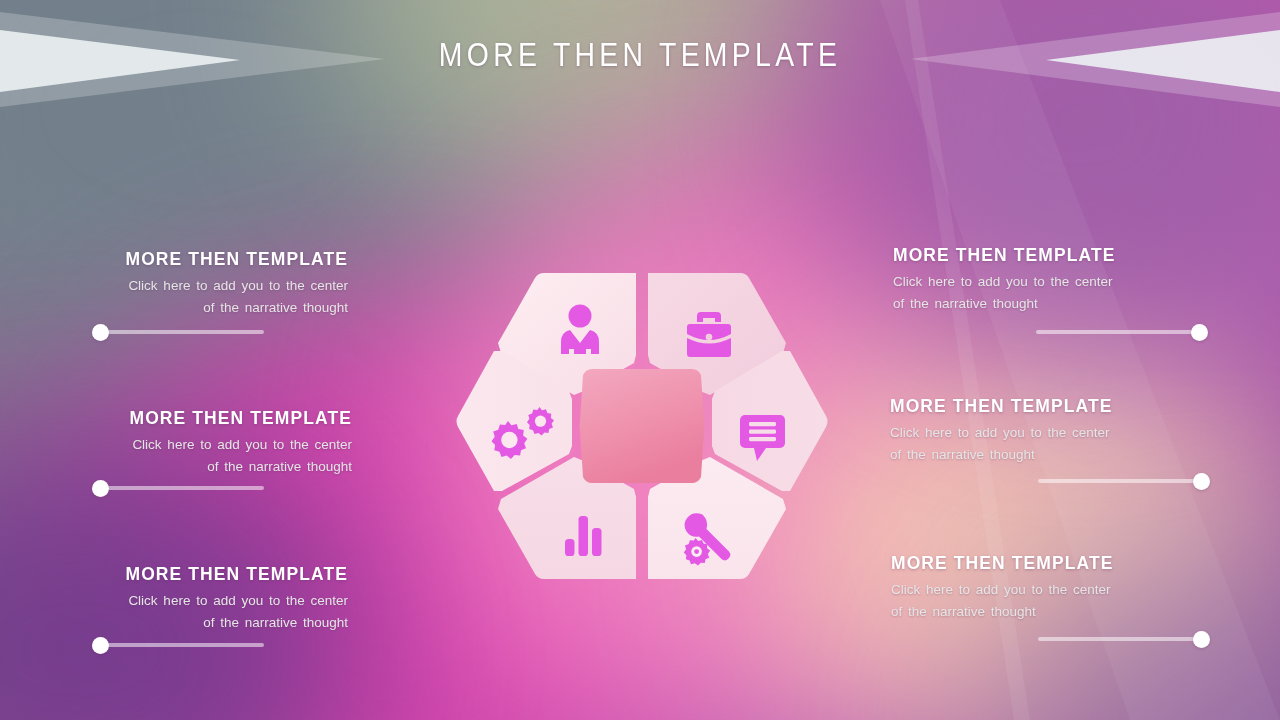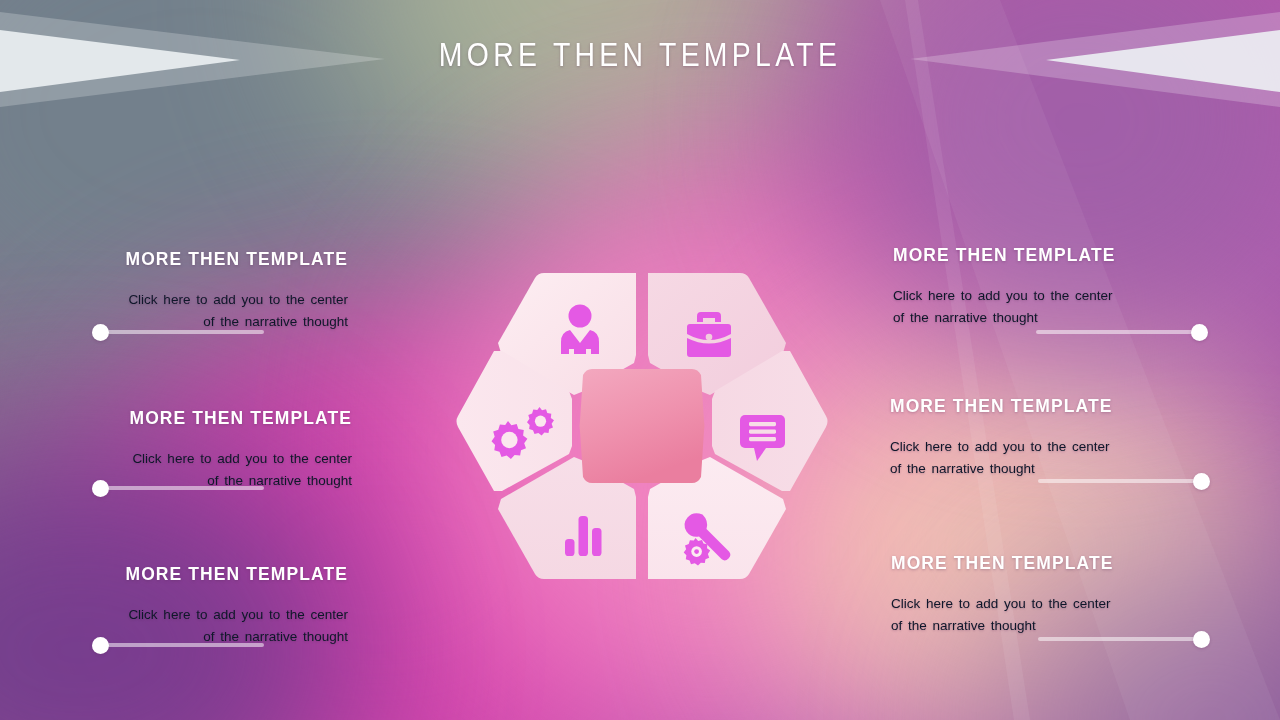--- a/index.html
+++ b/index.html
@@ -41,24 +41,24 @@
   
   .block { position:absolute; width:330px; z-index:8; }
   .block .hd {
     font-size:19px; font-weight:700; color:#fff;
     letter-spacing:1.2px; white-space:nowrap;
     transform:scaleX(0.92); 
     text-shadow:0 1px 3px rgba(90,45,90,.35);
     line-height:1.25;
   }
   .block .bd {
-    font-size:13.5px; color:#0f172a; line-height:1.62;
+    font-size:13.5px; color:#e5e5e5; line-height:1.62;
     text-shadow:0 1px 2px rgba(90,45,90,.30);
     word-spacing:2px;
-    margin-top:18px;
+    margin-top:4px;
   }
   .block.left  { text-align:right; }
   .block.left .hd  { transform-origin:right center; }
   .block.right { text-align:left; }
   .block.right .hd { transform-origin:left center; }
 
   
   .conn { position:absolute; height:18px; z-index:8; display:flex; align-items:center; }
   .conn .dot {
     width:17px; height:17px; border-radius:50%;

